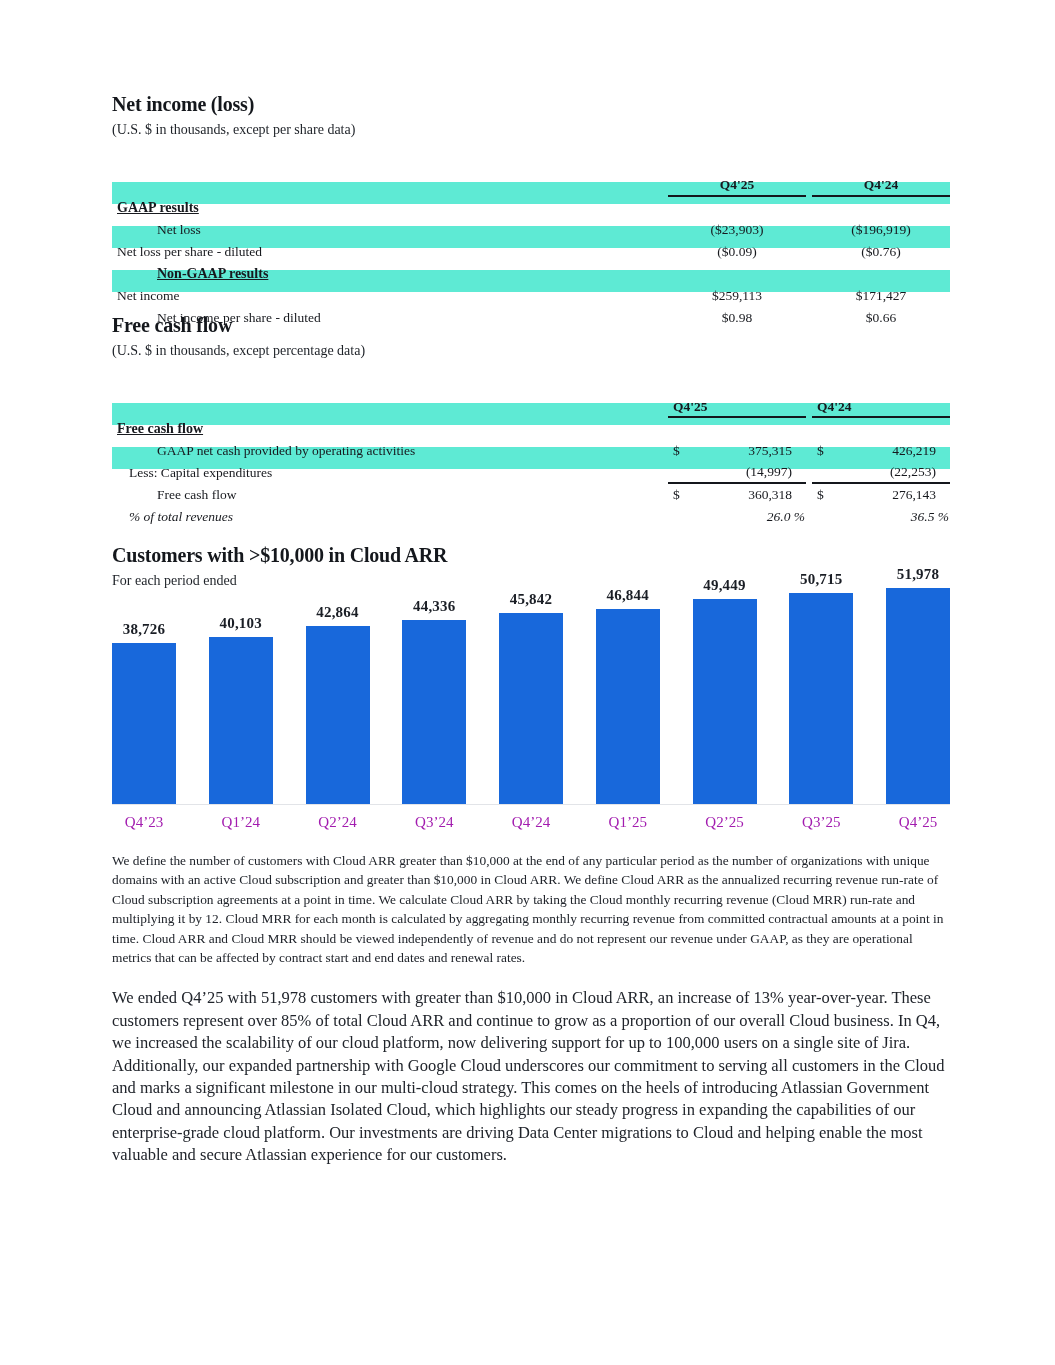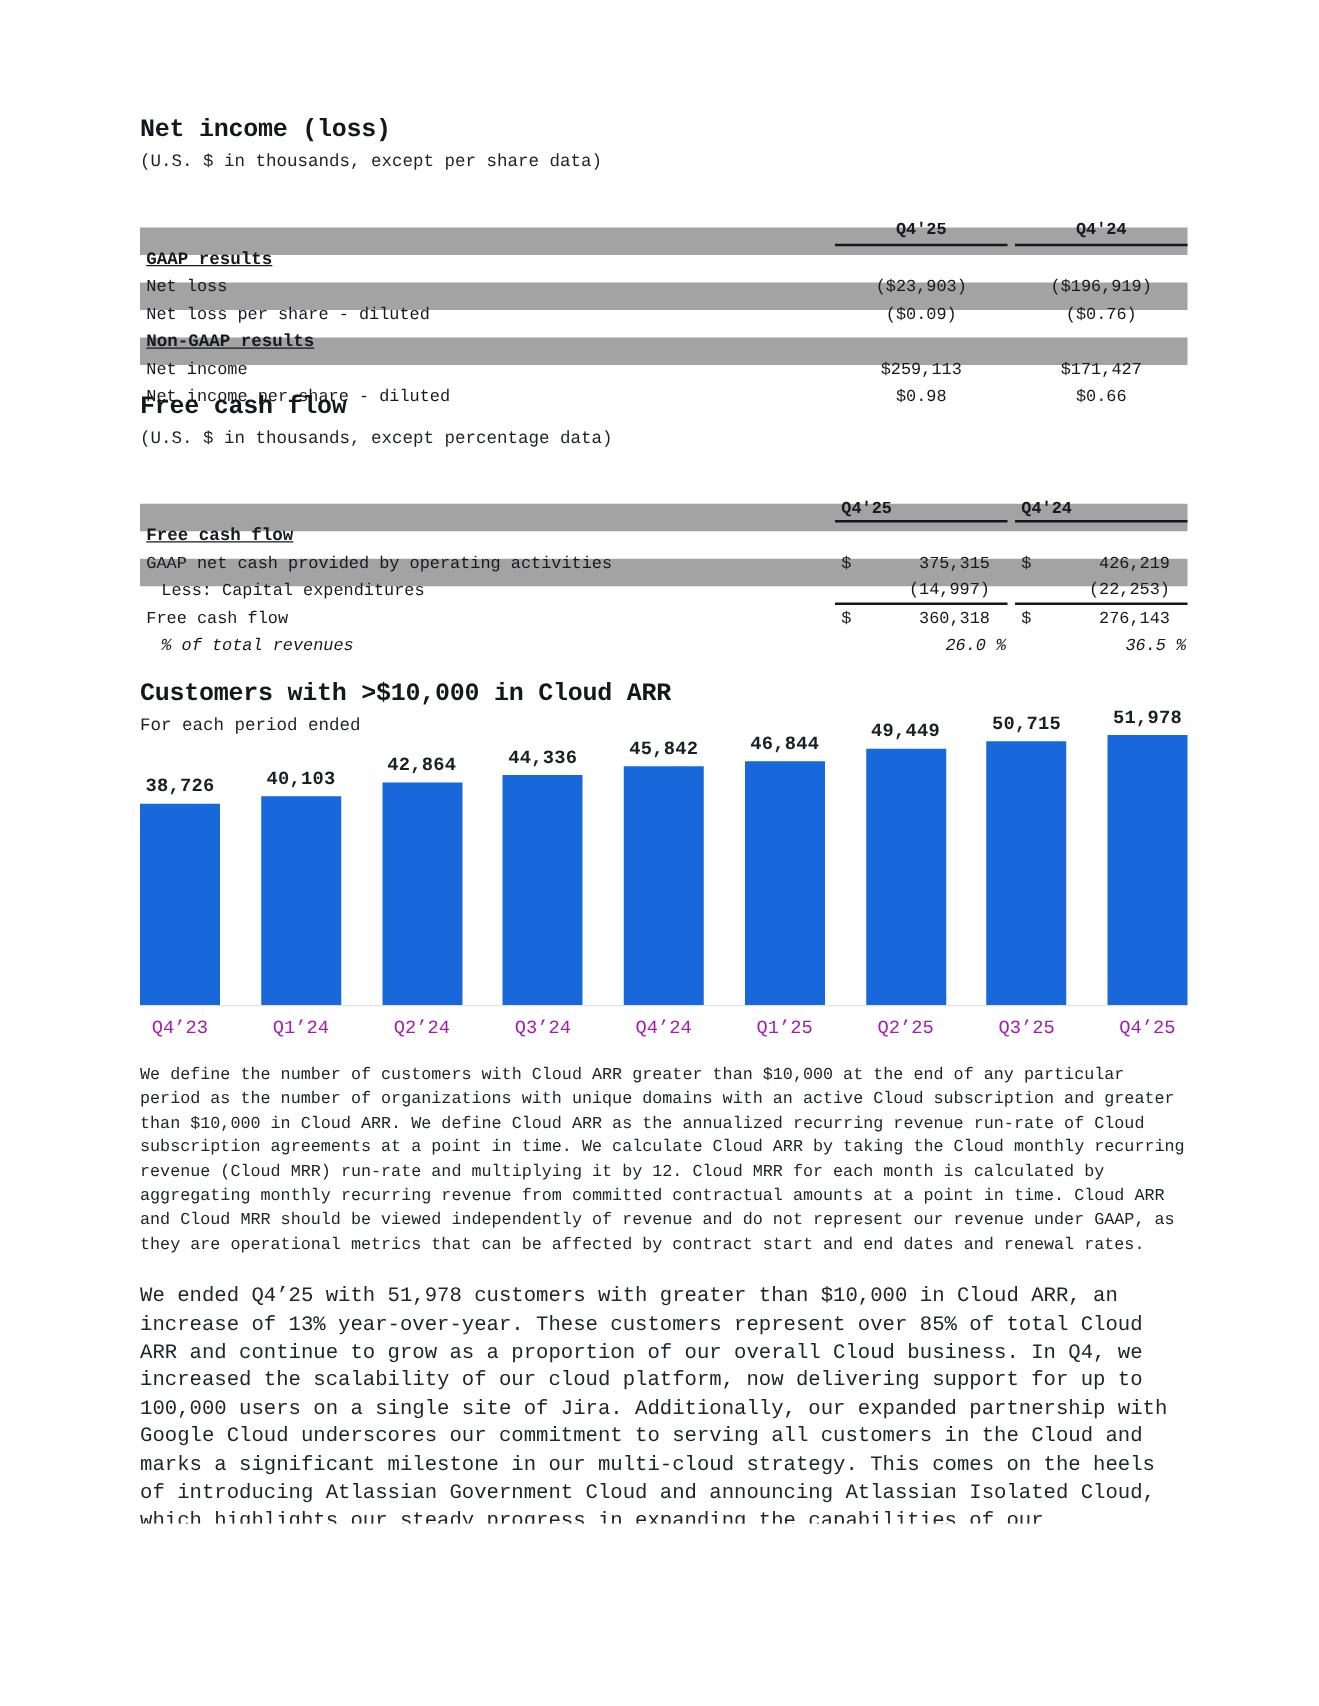--- a/index.html
+++ b/index.html
@@ -1,41 +1,41 @@
 <!DOCTYPE html>
 <html><head>
 <meta charset="utf-8">
 <style>
   * { margin:0; padding:0; box-sizing:border-box; }
   html,body { background:#ffffff; }
   .page {
     width:1055px; height:1219px; position:relative; overflow:hidden;
     background:#ffffff; color:#1b1e24;
-    font-family:Liberation Mono, monospace;
+    font-family:Liberation Serif, serif;
     padding:93px 105px 0 112px;
   }
   .section-title {
     font-size:20px; line-height:23px; font-weight:bold; color:#14171c;
     letter-spacing:-0.2px;
   }
   .subtitle { font-size:14px; line-height:16px; margin-top:6px; color:#1d2127; }
 
   
   .fin-table { margin-top:2px; font-size:13.5px; color:#17191e; }
   .t-head, .t-row { display:flex; align-items:stretch; }
   .t-head { height:20px; }
   .t-row { height:22px; }
   .t-label { flex:1; display:flex; align-items:center; padding-left:5px;margin-top:48px; }
   .t-c { width:138px; height:100%;margin-top:37px; }
   .t-gap { width:6px; height:100%; }
   .t-colhead {
     font-weight:bold; border-bottom:2px solid #14171c;
     display:flex; align-items:flex-end; justify-content:center; padding-bottom:3px;
   }
-  .t-row.shaded { background:#a3a3a3; }
+  .t-row.shaded { background:#5eead4;padding-left:40px; }
   .t-section { font-weight:bold; text-decoration:underline; font-size:14px; }
   .t-indent { padding-left:17px; }
   .t-italic { font-style:italic; }
   .center-vals .t-c { display:flex; align-items:center; justify-content:center; }
   .split-vals .t-c { display:flex; align-items:center; justify-content:space-between; padding:0 14px 0 5px; }
   .split-vals .t-c.t-italic { padding-right:1px; }
   .t-c.t-rule { border-bottom:2px solid #14171c; }
 
   .section-fcf { margin-top:22px; }
   .section-chart { margin-top:53px; }

